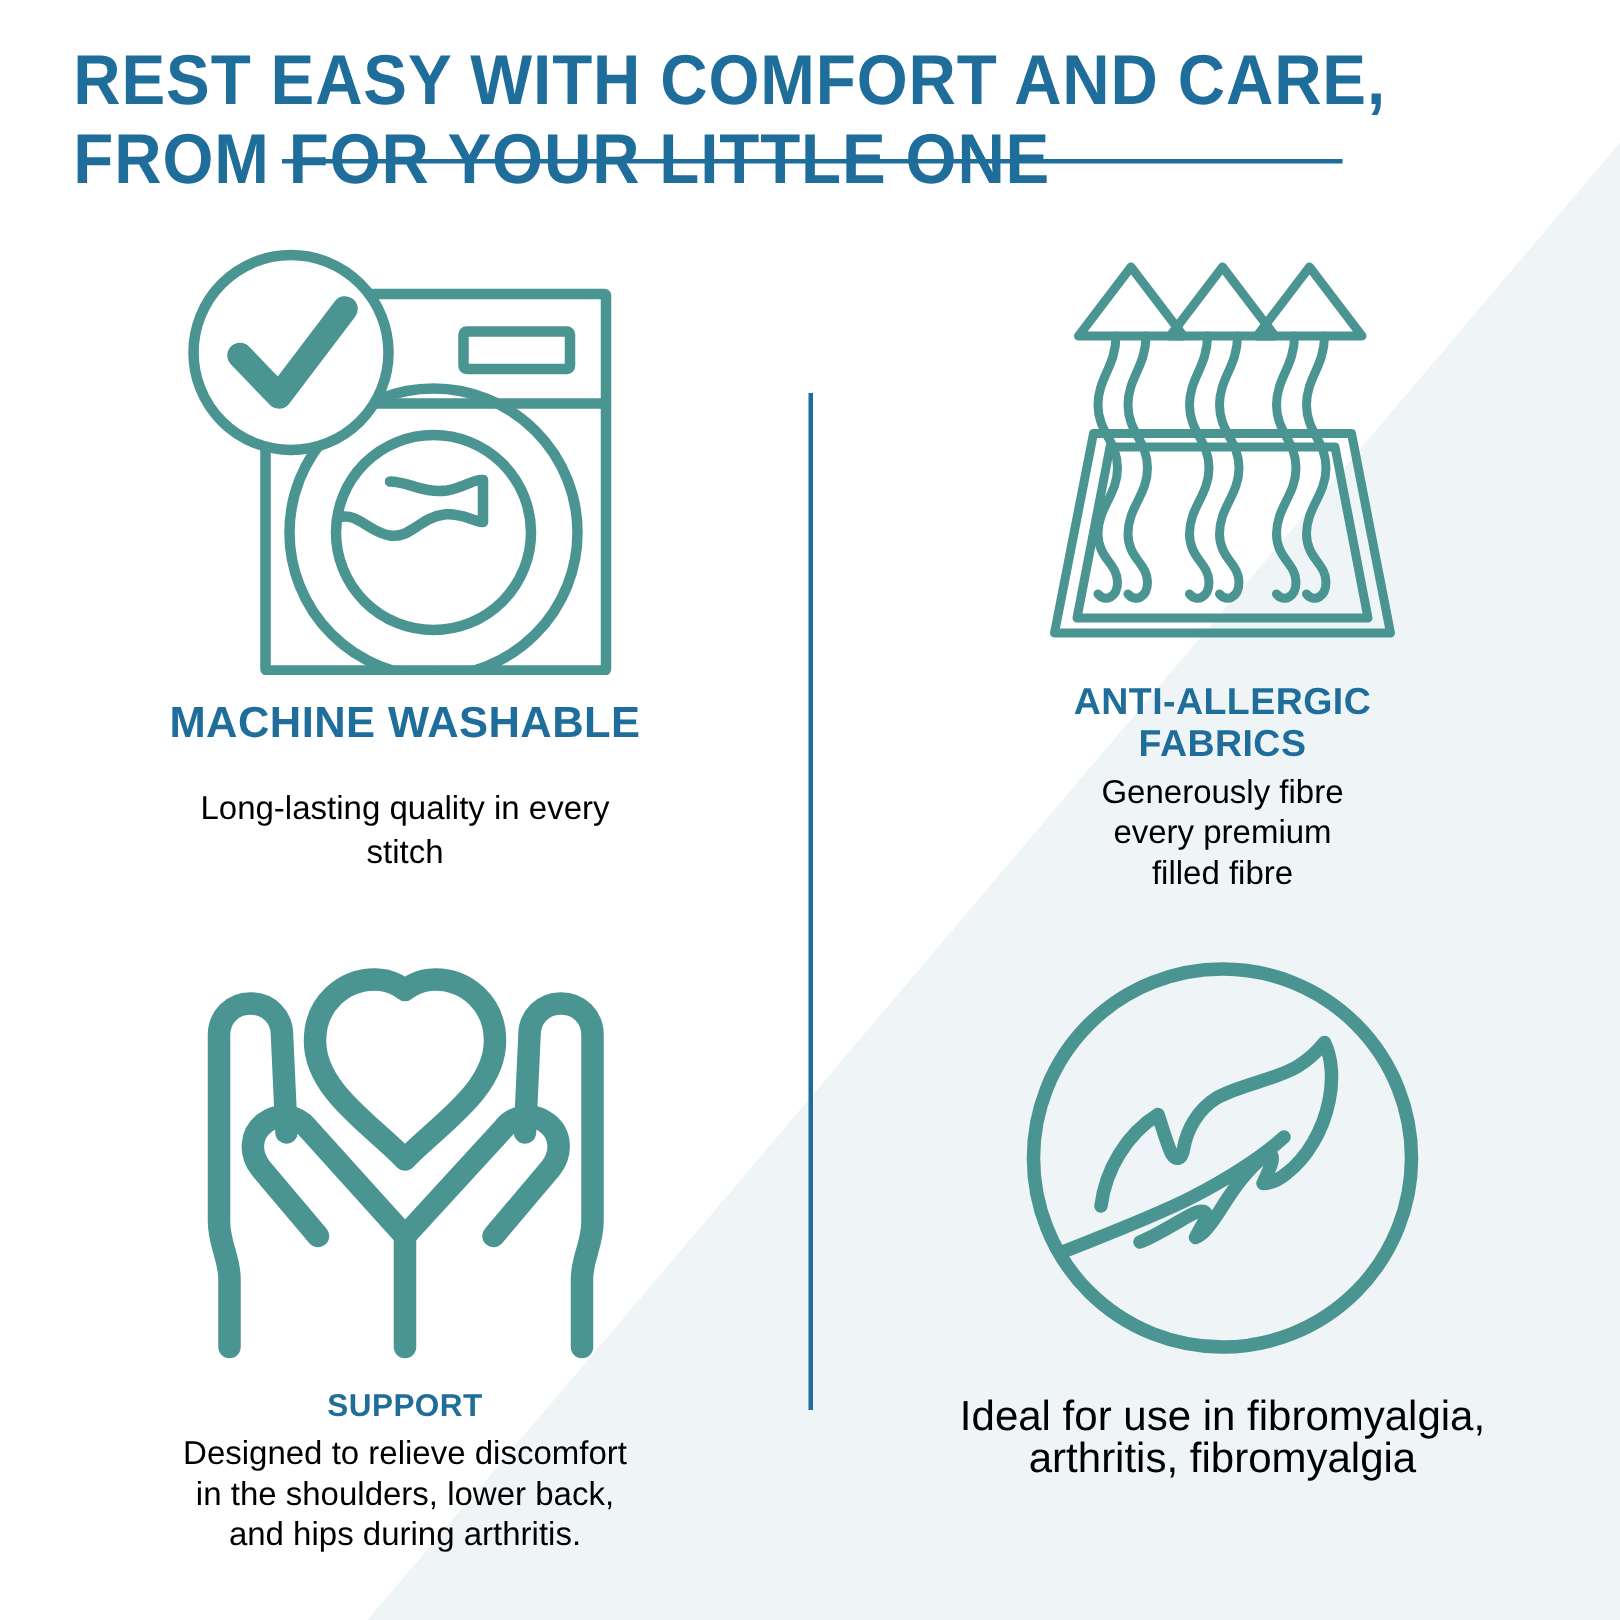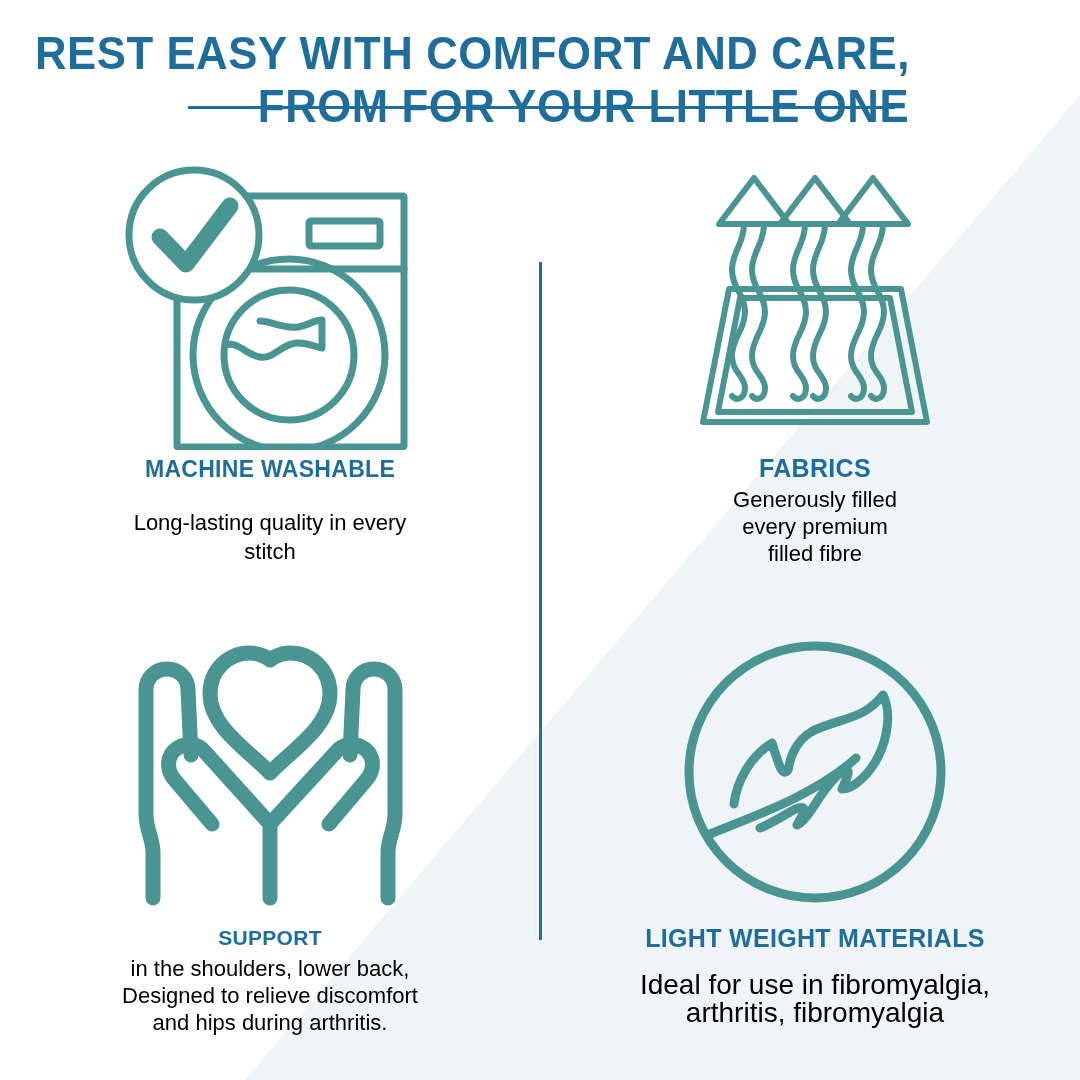--- a/index.html
+++ b/index.html
@@ -36,24 +36,24 @@
   #content {
     position: relative;
     z-index: 2;
     width: 1080px;
     height: 1080px;
   }
 
   
   #header {
     position: absolute;
-    left: 2px;
+    left: 16px;
     top: 26px;
     width: 940px;
-    text-align: right;
+    text-align: left;
   }
   .title-line {
     font-family: "Liberation Sans Narrow", "Liberation Sans", sans-serif;
     font-weight: 700;
     font-size: 47px;
     line-height: 53px;
     letter-spacing: 0.6px;
     color: #1f6d9a;
     text-transform: uppercase;
     transform: scaleX(0.93);
@@ -101,21 +101,21 @@
     font-weight: 400;
   }
 
   
   #feature-machine-washable {
     left: 40px;
     top: 165px;
     width: 460px;
   }
   #feature-machine-washable .icon-wrap { width: 300px; height: 285px; }
-  #feature-machine-washable .feature-heading { font-size: 23px; margin-top: 6px; }
+  #feature-machine-washable .feature-heading { font-size: 29px; margin-top: 16px; }
   #feature-machine-washable .feature-desc { font-size: 22px; line-height: 29px; margin-top: 25px; }
 
   
   #feature-anti-allergic {
     left: 585px;
     top: 172px;
     width: 460px;
   }
   #feature-anti-allergic .icon-wrap { width: 260px; height: 272px; }
   #feature-anti-allergic .feature-heading { font-size: 25px; line-height: 28px; margin-top: 10px; }
@@ -221,24 +221,25 @@
                    C 179 158 166 166 166 184 C 166 200 179 204 179 216
                    C 179 226 171 230 166 224"></path>
           <path d="M 198 52 C 198 72 186 80 186 98 C 186 116 199 122 199 140
                    C 199 158 186 166 186 184 C 186 200 199 204 199 216
                    C 199 226 191 230 186 224"></path>
 
           <path d="M 188 6 L 223 52 L 153 52 Z"></path>
         </svg>
       </div>
       <div class="feature-heading">
+        <span class="desc-line">ANTI-ALLERGIC</span>
         <span class="desc-line">FABRICS</span>
       </div>
       <div class="feature-desc">
-        <span class="desc-line">Generously filled</span>
+        <span class="desc-line">Generously fibre</span>
         <span class="desc-line">every premium</span>
         <span class="desc-line">filled fibre</span>
       </div>
     </div>
 
     <div class="feature" id="feature-support">
       <div class="icon-wrap">
         <svg width="285" height="280" viewBox="0 0 285 280" fill="none" stroke="#4a9492" stroke-width="15" stroke-linecap="round" stroke-linejoin="round">
 
           <path d="M 142 145
@@ -257,22 +258,22 @@
           <path d="M 260 270 L 260 225 C 260 210 267 202 267 186 L 267 62
                    C 267 50 258 41 246 41 C 234 41 225 50 225 62 L 222 127"></path>
 
           <path d="M 201 196 L 239 151 C 247 141 246 128 237 121 C 228 114 215 115 208 124 L 142 196"></path>
 
           <line x1="142" y1="196" x2="142" y2="270"></line>
         </svg>
       </div>
       <div class="feature-heading">SUPPORT</div>
       <div class="feature-desc">
+        <span class="desc-line">Designed to relieve discomfort</span>
         <span class="desc-line">in the shoulders, lower back,</span>
-        <span class="desc-line">Designed to relieve discomfort</span>
         <span class="desc-line">and hips during arthritis.</span>
       </div>
     </div>
 
     <div class="feature" id="feature-light-weight">
       <div class="icon-wrap">
         <svg width="280" height="280" viewBox="0 0 280 280" fill="none" stroke="#4a9492" stroke-width="9" stroke-linecap="round" stroke-linejoin="round">
 
           <circle cx="140" cy="140" r="126"></circle>
 
@@ -290,21 +291,20 @@
                    C 172 136 168 138 163 143
                    C 152 153 144 166 137 177
                    C 131 186 127 191 122 193
                    C 126 185 130 180 129 177
                    C 127 174 122 176 115 180
                    C 103 187 93 193 85 196"></path>
 
           <path d="M 35 202 C 60 192 92 180 118 167 C 144 154 168 138 181 126"></path>
         </svg>
       </div>
-      <div class="feature-heading">LIGHT WEIGHT MATERIALS</div>
       <div class="feature-desc">
         <span class="desc-line">Ideal for use in fibromyalgia,</span>
         <span class="desc-line">arthritis, fibromyalgia</span>
       </div>
     </div>
 
   </div>
 </div>
 
 </body></html>

